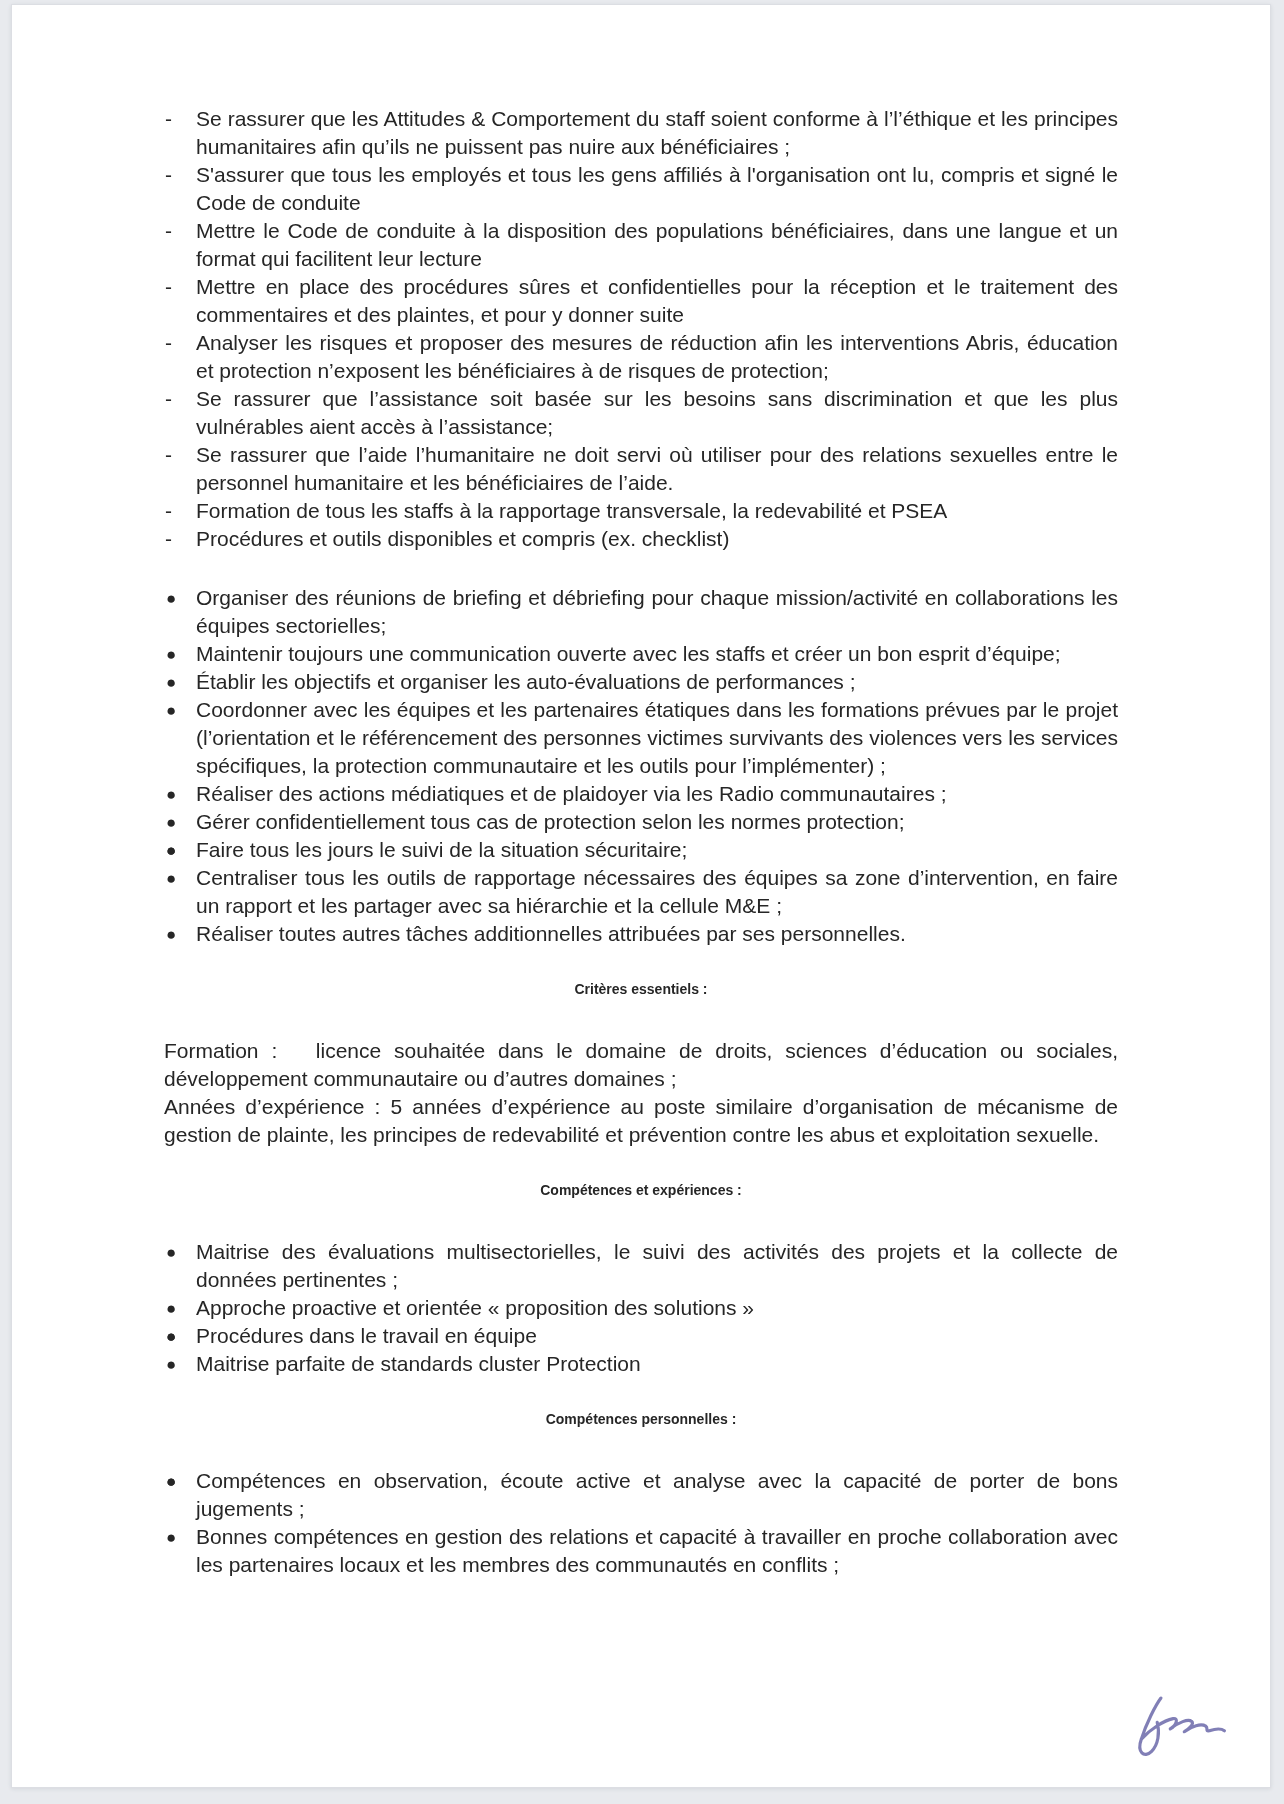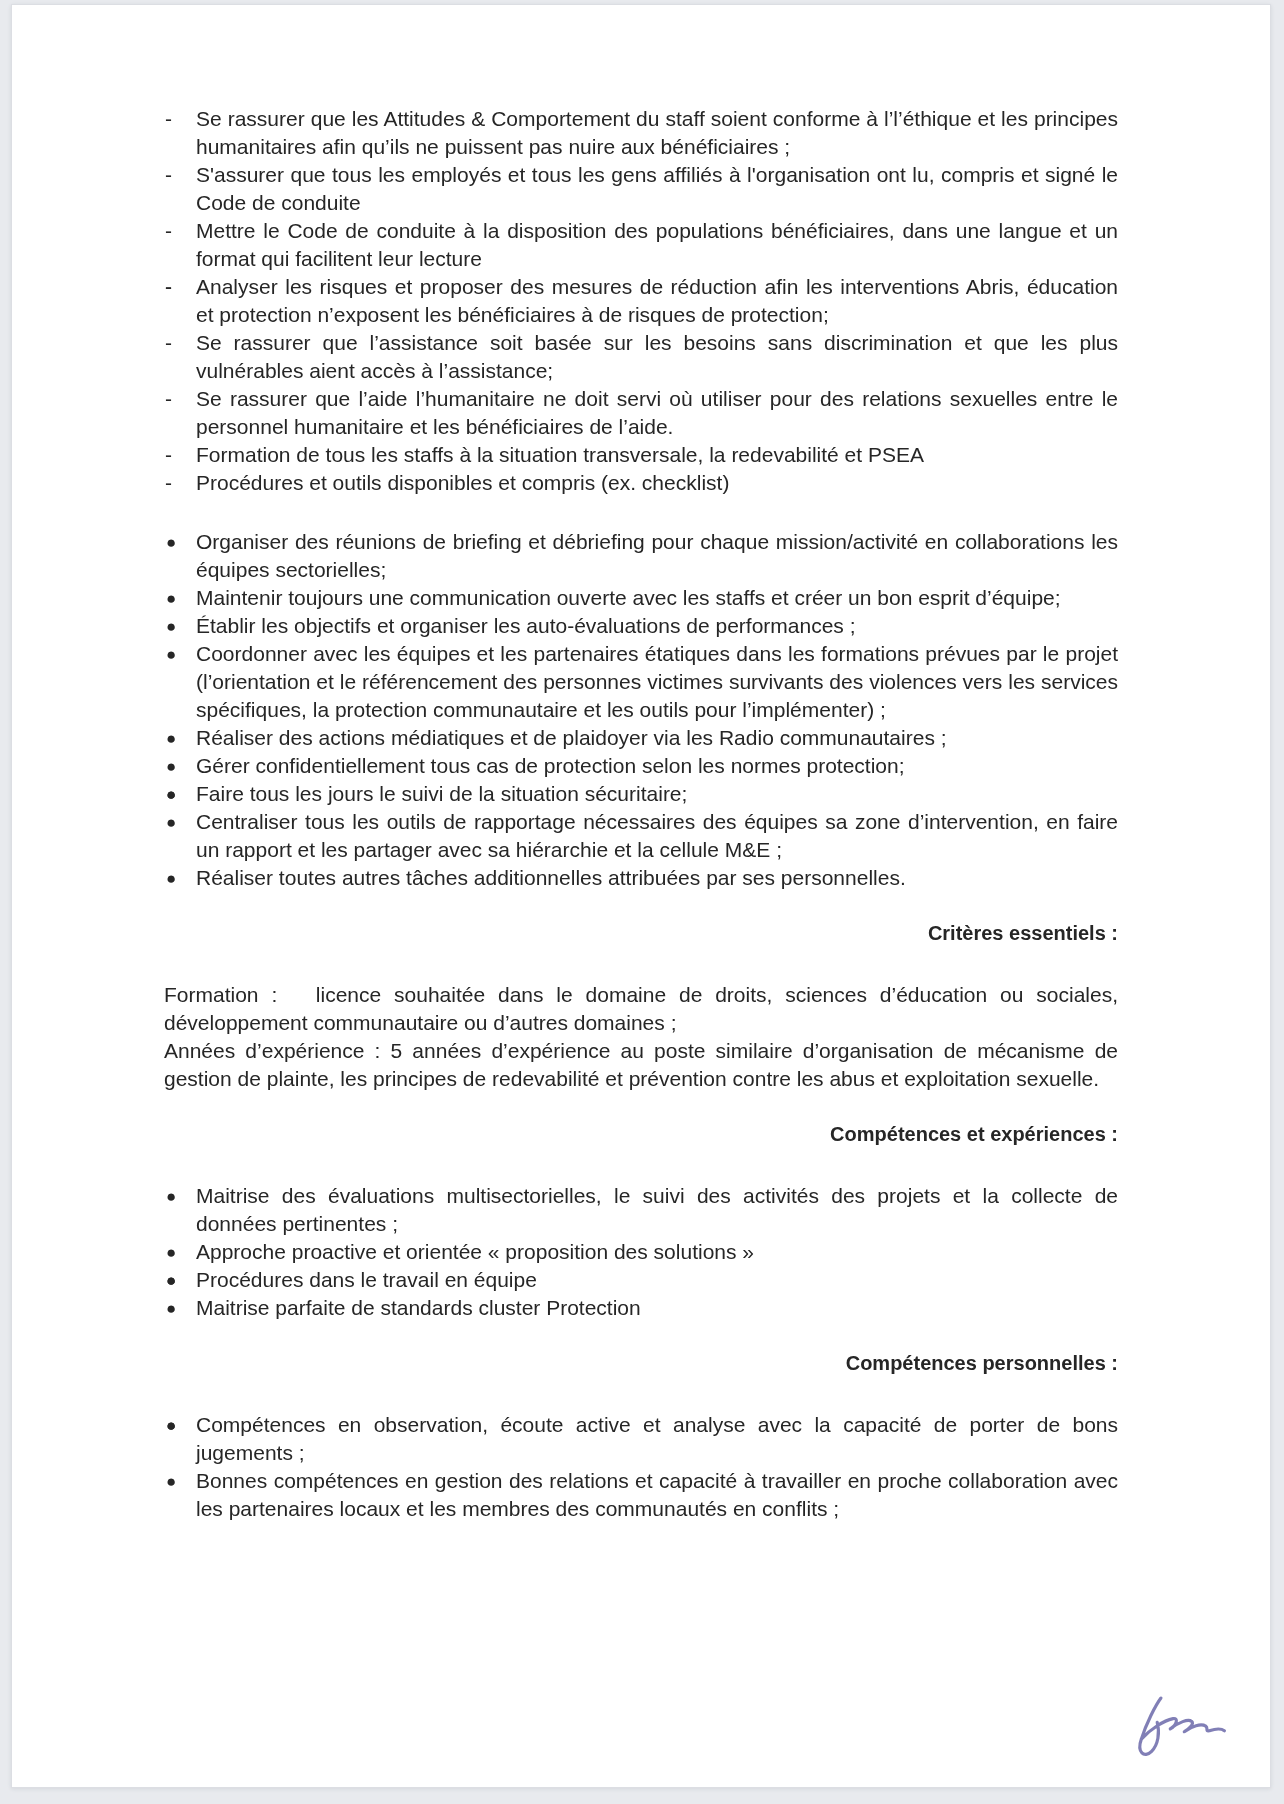--- a/index.html
+++ b/index.html
@@ -35,46 +35,46 @@
     text-align: justify;
   }
   ul.doc-list li .marker {
     position: absolute;
     left: 1px; top: 0;
   }
   ul.bullet li .marker { font-size: 17px; left: 2px; top: 1px; }
   .gap-list { margin-top: 31px !important; }
   .section-heading {
     font-weight: 700;
-    font-size: 20px;
+    font-size: 14px;
     margin: 27px 0 34px 0;
-    text-align: right;
+    text-align: center;
   }
   .para { margin: 0 0 0 0; }
   .sig {
     position: absolute;
     left: 1104px; top: 1680px;
     width: 116px; height: 84px;
   }
 </style>
 </head>
 <body>
 
 <div class="page">
   <div class="content">
 
     <ul class="doc-list dash">
         <li><span class="marker">-</span><span>Se rassurer que les Attitudes &amp; Comportement du staff soient conforme à l’l’éthique et les principes humanitaires afin qu’ils ne puissent pas nuire aux bénéficiaires ;</span></li>
         <li><span class="marker">-</span><span>S'assurer que tous les employés et tous les gens affiliés à l'organisation ont lu, compris et signé le Code de conduite</span></li>
         <li><span class="marker">-</span><span>Mettre le Code de conduite à la disposition des populations bénéficiaires, dans une langue et un format qui facilitent leur lecture</span></li>
-        <li><span class="marker">-</span></li>
+        <li><span class="marker">-</span><span>Mettre en place des procédures sûres et confidentielles pour la réception et le traitement des commentaires et des plaintes, et pour y donner suite</span></li>
         <li><span class="marker">-</span><span>Analyser les risques et proposer des mesures de réduction afin les interventions Abris, éducation et protection n’exposent les bénéficiaires à de risques de protection;</span></li>
         <li><span class="marker">-</span><span>Se rassurer que l’assistance soit basée sur les besoins sans discrimination et que les plus vulnérables aient accès à l’assistance;</span></li>
         <li><span class="marker">-</span><span>Se rassurer que l’aide l’humanitaire ne doit servi où utiliser pour des relations sexuelles entre le personnel humanitaire et les bénéficiaires de l’aide.</span></li>
-        <li><span class="marker">-</span><span>Formation de tous les staffs à la situation transversale, la redevabilité et PSEA</span></li>
+        <li><span class="marker">-</span><span>Formation de tous les staffs à la rapportage transversale, la redevabilité et PSEA</span></li>
         <li><span class="marker">-</span><span>Procédures et outils disponibles et compris (ex. checklist)</span></li>
       </ul>
 
     <ul class="doc-list bullet gap-list">
         <li><span class="marker">●</span><span>Organiser des réunions de briefing et débriefing pour chaque mission/activité en collaborations les équipes sectorielles;</span></li>
         <li><span class="marker">●</span><span>Maintenir toujours une communication ouverte avec les staffs et créer un bon esprit d’équipe;</span></li>
         <li><span class="marker">●</span><span>Établir les objectifs et organiser les auto-évaluations de performances ;</span></li>
         <li><span class="marker">●</span><span>Coordonner avec les équipes et les partenaires étatiques dans les formations prévues par le projet (l’orientation et le référencement des personnes victimes survivants des violences vers les services spécifiques, la protection communautaire et les outils pour l’implémenter) ;</span></li>
         <li><span class="marker">●</span><span>Réaliser des actions médiatiques et de plaidoyer via les Radio communautaires ;</span></li>
         <li><span class="marker">●</span><span>Gérer confidentiellement tous cas de protection selon les normes protection;</span></li>

